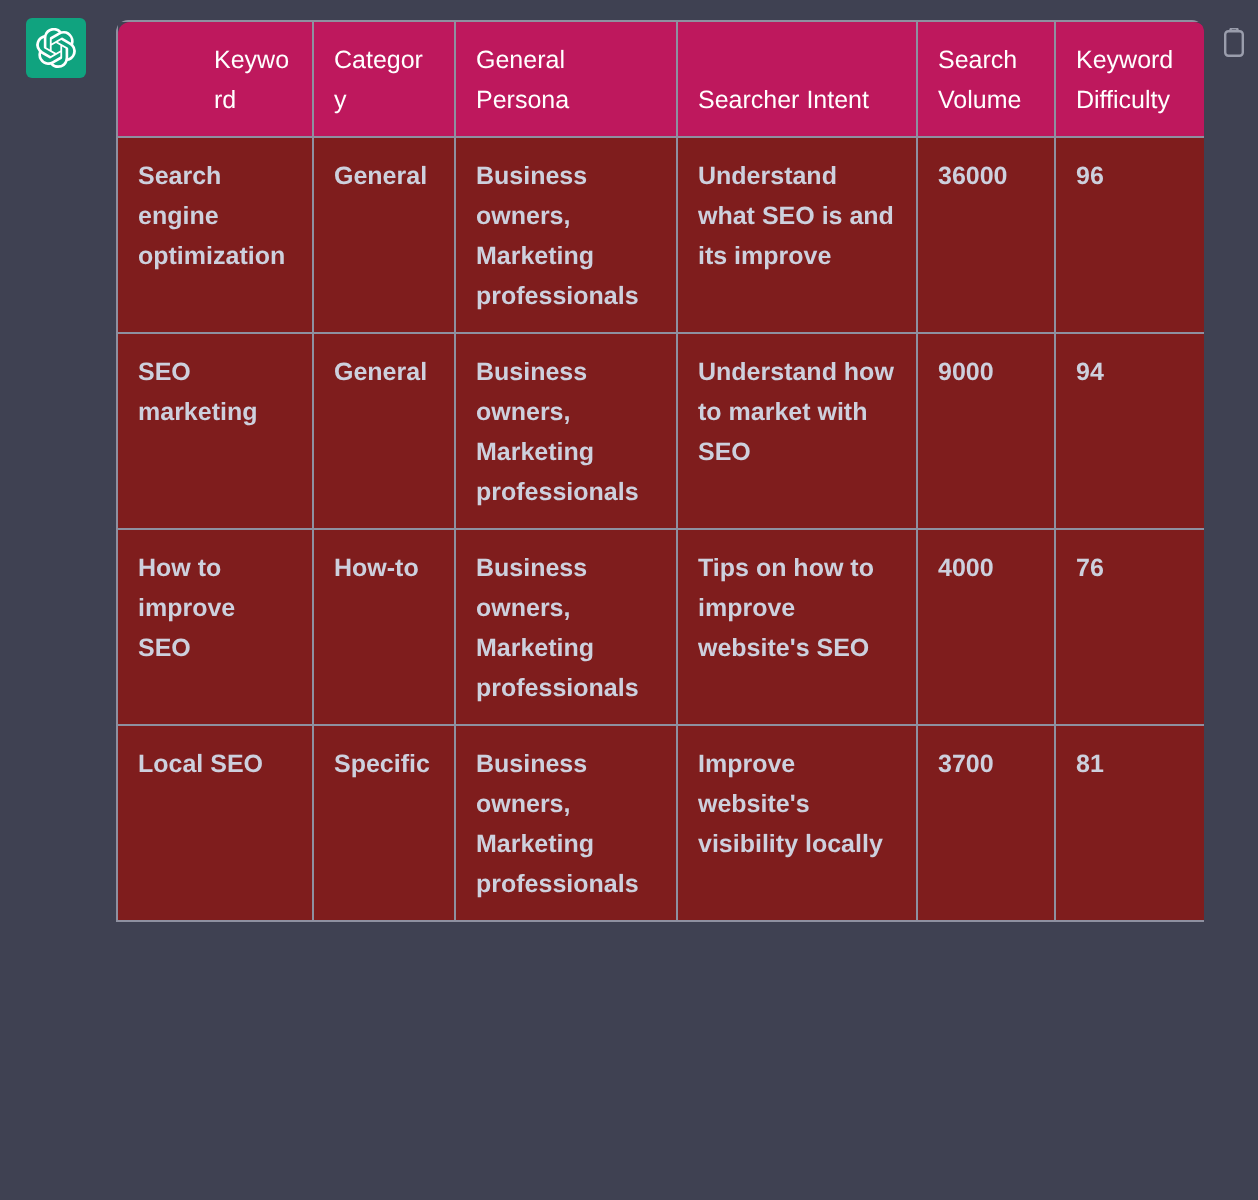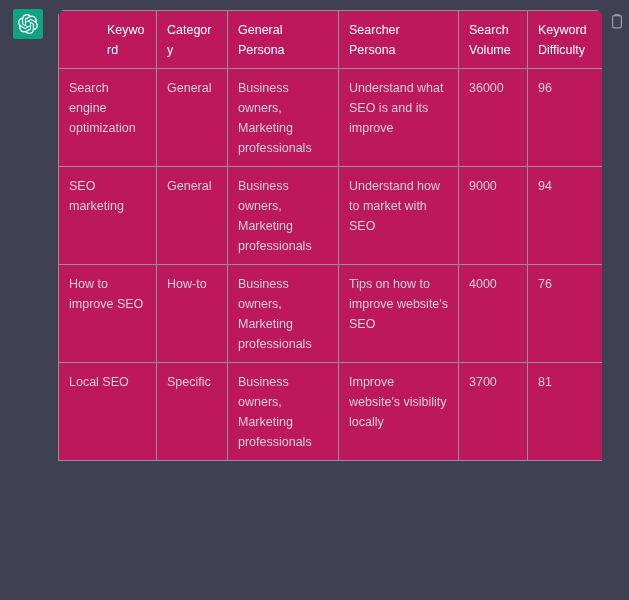--- a/index.html
+++ b/index.html
@@ -66,24 +66,25 @@
   }
   table.kw th {
     background: #be185d;
     color: #ffffff;
     font-weight: normal;
     vertical-align: bottom;
     height: 51px;
     box-sizing: border-box;
   }
   table.kw td {
-    background: #be185d;
+    background: #7f1d1d;
     color: #cdd0dd;
     height: 67px;
     box-sizing: border-box;
+    font-weight: bold;
   }
   
   col.c0 { width: 98px; }
   col.c1 { width: 71px; }
   col.c2 { width: 111px; }
   col.c3 { width: 120px; }
   col.c4 { width: 69px; }
   col.c5 { width: 75px; }
 
   
@@ -116,21 +117,21 @@
         <col class="c2">
       <col class="c3">
         <col class="c4">
         <col class="c5">
     </colgroup>
     <thead>
       <tr>
         <th>Keyword</th>
         <th>Category</th>
         <th>General Persona</th>
-        <th>Searcher Persona</th>
+        <th>Searcher Intent</th>
         <th>Search Volume</th>
         <th>Keyword Difficulty</th>
       </tr>
     </thead>
     <tbody>
       <tr>
         <td>Search engine optimization</td>
         <td>General</td>
         <td>Business owners, Marketing professionals</td>
         <td>Understand what SEO is and its improve</td>

